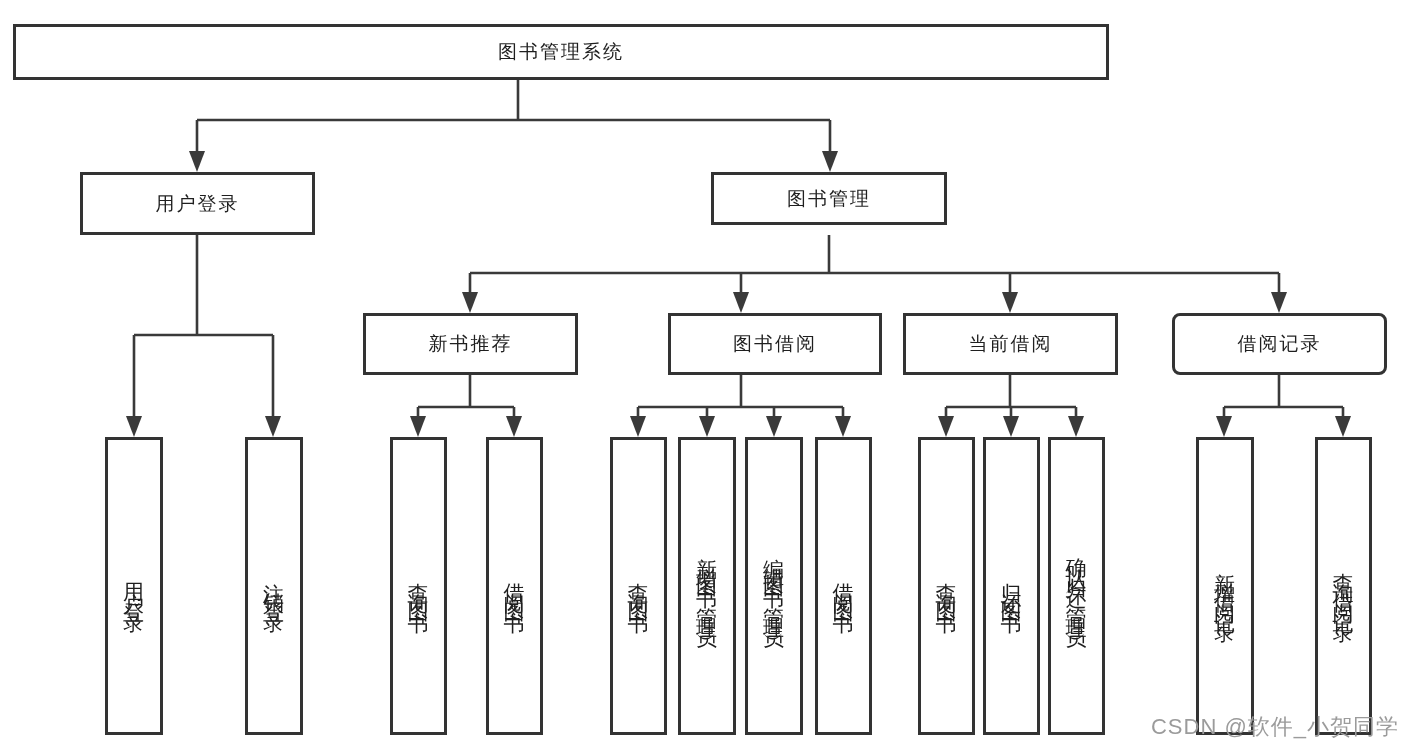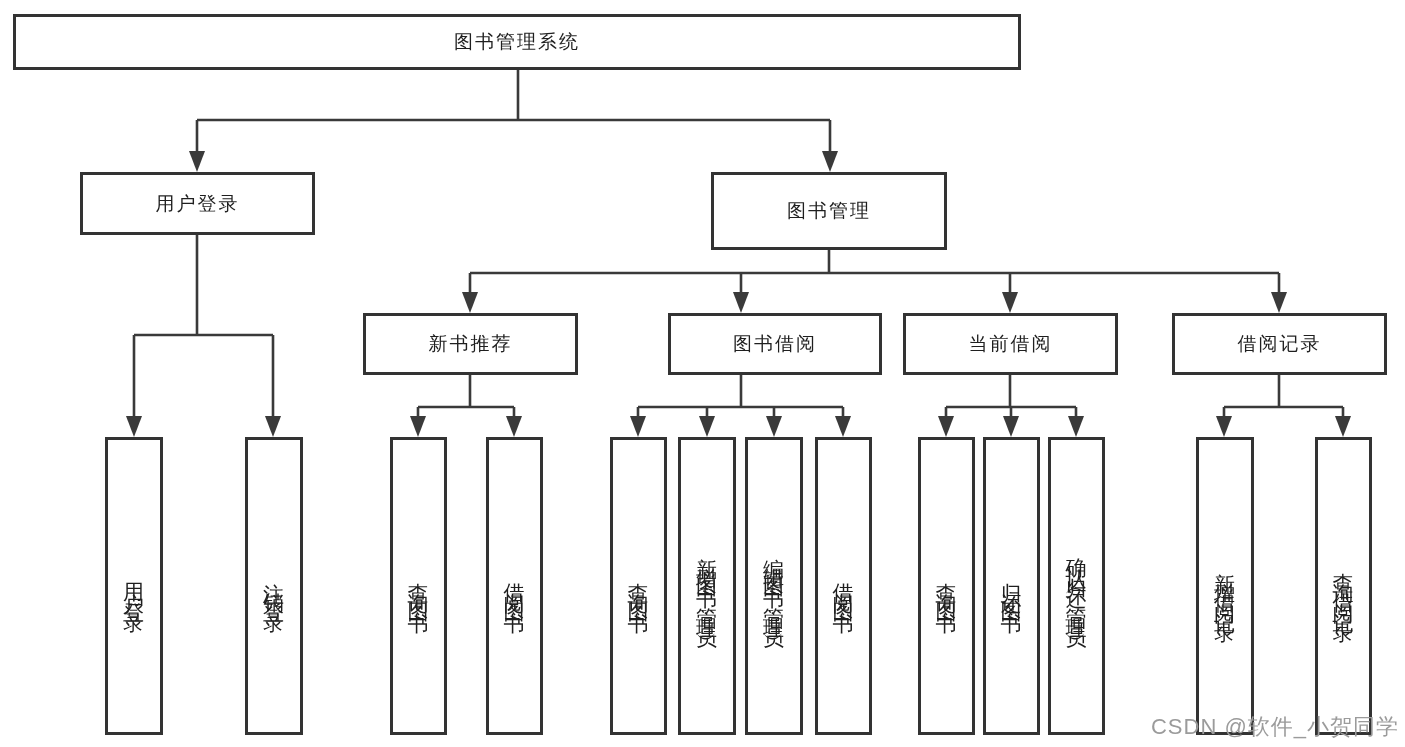--- a/index.html
+++ b/index.html
@@ -89,41 +89,41 @@
     <path d="M1010 375 V407 M946 407 H1076 M946 407 V416 M1011 407 V416 M1076 407 V416"></path>
     <polygon points="946,437 938,416 954,416"></polygon>
     <polygon points="1011,437 1003,416 1019,416"></polygon>
     <polygon points="1076,437 1068,416 1084,416"></polygon>
 
     <path d="M1279 375 V407 M1224 407 H1343 M1224 407 V416 M1343 407 V416"></path>
     <polygon points="1224,437 1216,416 1232,416"></polygon>
     <polygon points="1343,437 1335,416 1351,416"></polygon>
   </svg>
 
-  <div class="node hnode" style="left:13px; top:14px; width:1008px; height:56px;">
+  <div class="node hnode" style="left:13px; top:24px; width:1096px; height:56px;">
     <span>图书管理系统</span>
   </div>
 
   <div class="node hnode" style="left:80px; top:172px; width:235px; height:63px;">
     <span>用户登录</span>
   </div>
-  <div class="node hnode" style="left:711px; top:172px; width:236px; height:78px;text-align:center;">
+  <div class="node hnode" style="left:711px; top:172px; width:236px; height:53px;text-align:center;">
     <span>图书管理</span>
   </div>
 
   <div class="node hnode" style="left:363px; top:313px; width:215px; height:62px;">
     <span>新书推荐</span>
   </div>
   <div class="node hnode" style="left:668px; top:313px; width:214px; height:62px;">
     <span>图书借阅</span>
   </div>
   <div class="node hnode" style="left:903px; top:313px; width:215px; height:62px;">
     <span>当前借阅</span>
   </div>
-  <div class="node hnode" style="left:1172px; top:313px; width:215px; height:62px;">
+  <div class="node hnode" style="left:1172px; top:313px; width:215px; height:62px;border-radius:8px;">
     <span>借阅记录</span>
   </div>
 
   <div class="node vnode" style="left:105px; top:437px; width:58px; height:298px;">
     <span>用户登录</span>
   </div>
   <div class="node vnode" style="left:245px; top:437px; width:58px; height:298px;">
     <span>注销登录</span>
   </div>
 

